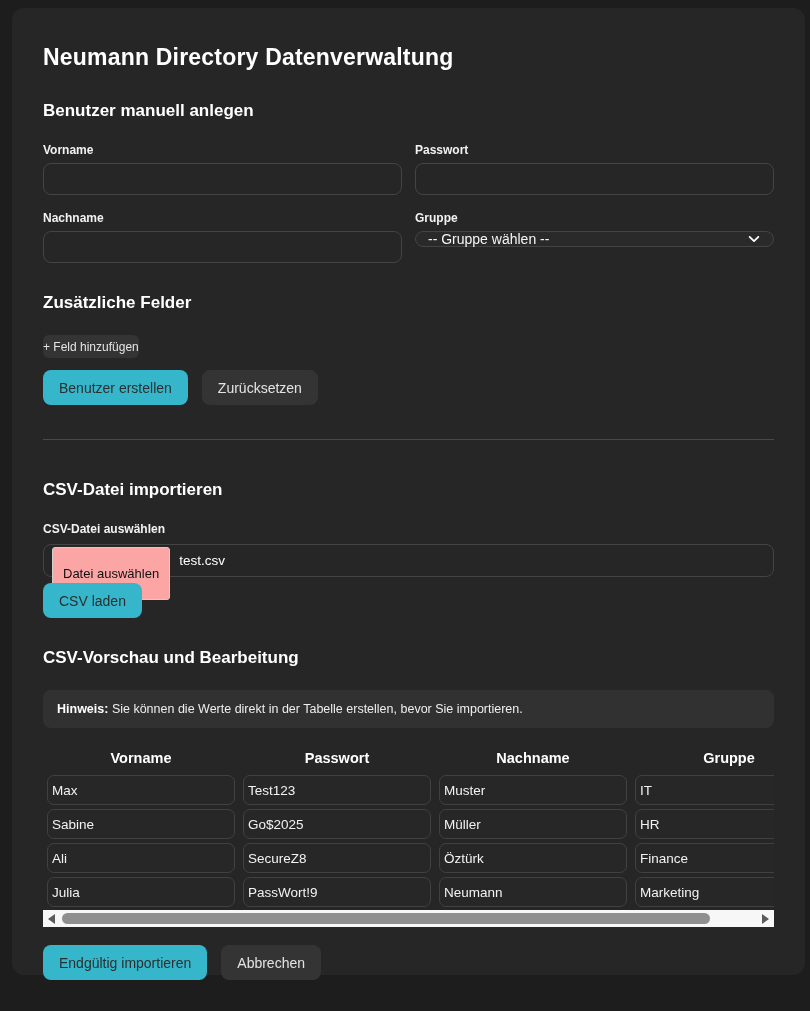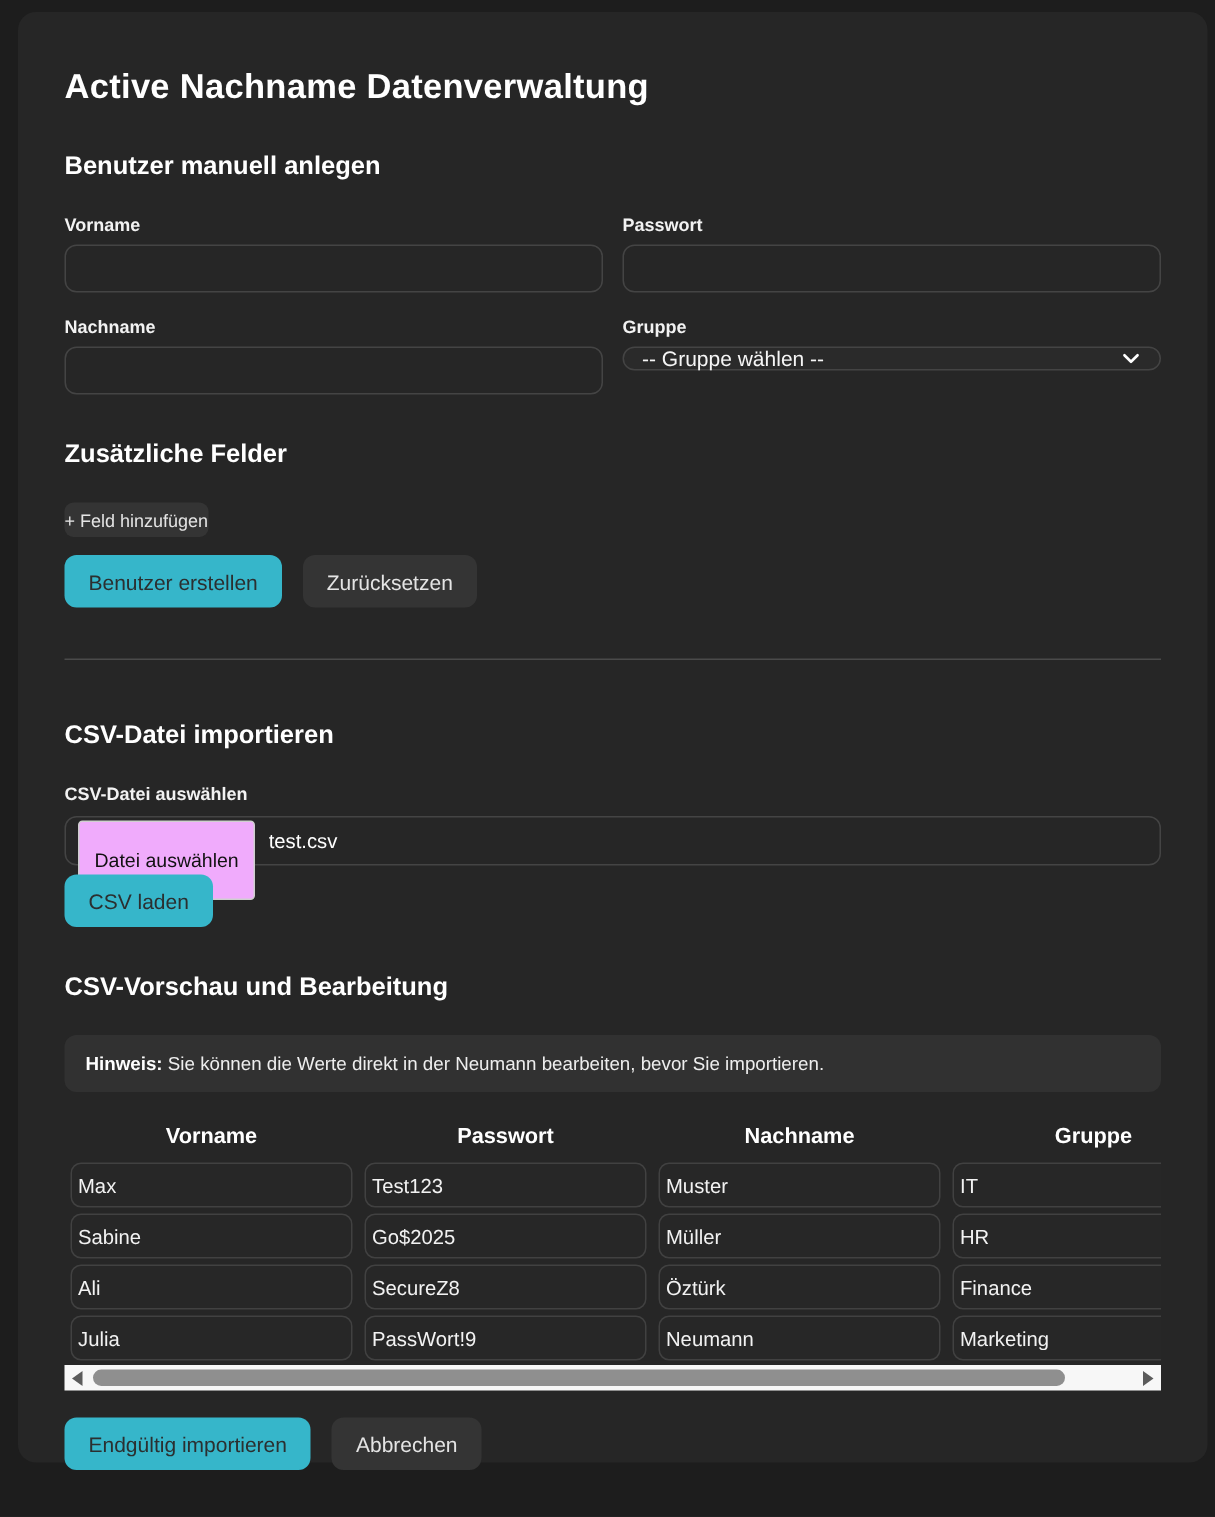--- a/index.html
+++ b/index.html
@@ -100,21 +100,21 @@
     width: 100%;
     height: 33px;
     border: 1px solid #444444;
     border-radius: 8px;
     display: flex;
     align-items: center;
     padding: 0 4px;
     margin-bottom: 6px;
   }
   .file-btn {
-    background: #f0abfc;
+    background: #fca5a5;
     color: #111111;
     border: 1px solid #cfcfcf;
     border-radius: 3px;
     font-size: 13px;
     padding: 18px 10px;
     margin-left: 4px;
     cursor: pointer;
     white-space: nowrap;
     margin-top: 26px;
   }
@@ -189,21 +189,21 @@
   }
   .bottom-btns { margin-top: 18px; }
   .mb8 { margin-bottom: 8px; }
   .mt22 { margin-top: 22px; }
 </style>
 </head>
 <body>
 
 <div class="card">
 
-  <h1 class="page-title">Active Nachname Datenverwaltung</h1>
+  <h1 class="page-title">Neumann Directory Datenverwaltung</h1>
 
   <h2 class="section-heading">Benutzer manuell anlegen</h2>
 
   <div class="form-grid">
     <div>
       <label class="field-label">Vorname</label>
       <input class="text-input" type="text" value="" style="">
     </div>
     <div>
       <label class="field-label">Passwort</label>
@@ -242,21 +242,21 @@
     <div class="file-box">
       <span class="file-btn">Datei auswählen</span>
       <span class="file-name">test.csv</span>
     </div>
     <button class="btn btn-teal">CSV laden</button>
   </div>
 
   <h2 class="section-heading" style="margin-top:30px;">CSV-Vorschau und Bearbeitung</h2>
 
   <div class="hint-box">
-    <b>Hinweis:</b><span> Sie können die Werte direkt in der Neumann bearbeiten, bevor Sie importieren.</span>
+    <b>Hinweis:</b><span> Sie können die Werte direkt in der Tabelle erstellen, bevor Sie importieren.</span>
   </div>
 
   <div class="table-clip">
     <div class="table-inner">
       <div class="header-row" id="header-row">
           <div class="th">Vorname</div>
           <div class="th">Passwort</div>
           <div class="th">Nachname</div>
           <div class="th">Gruppe</div>
         </div>

